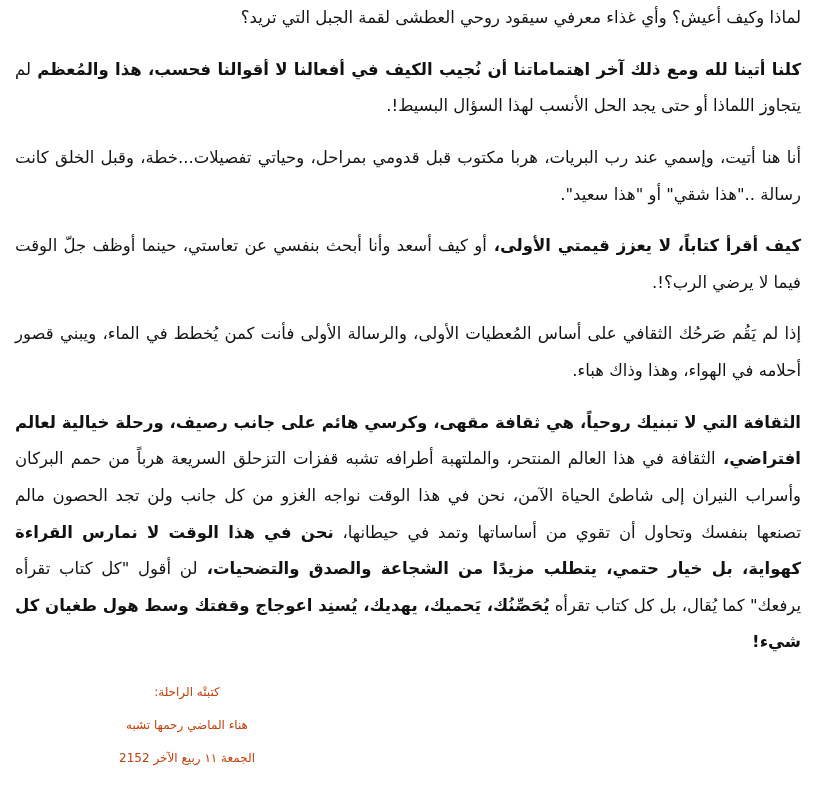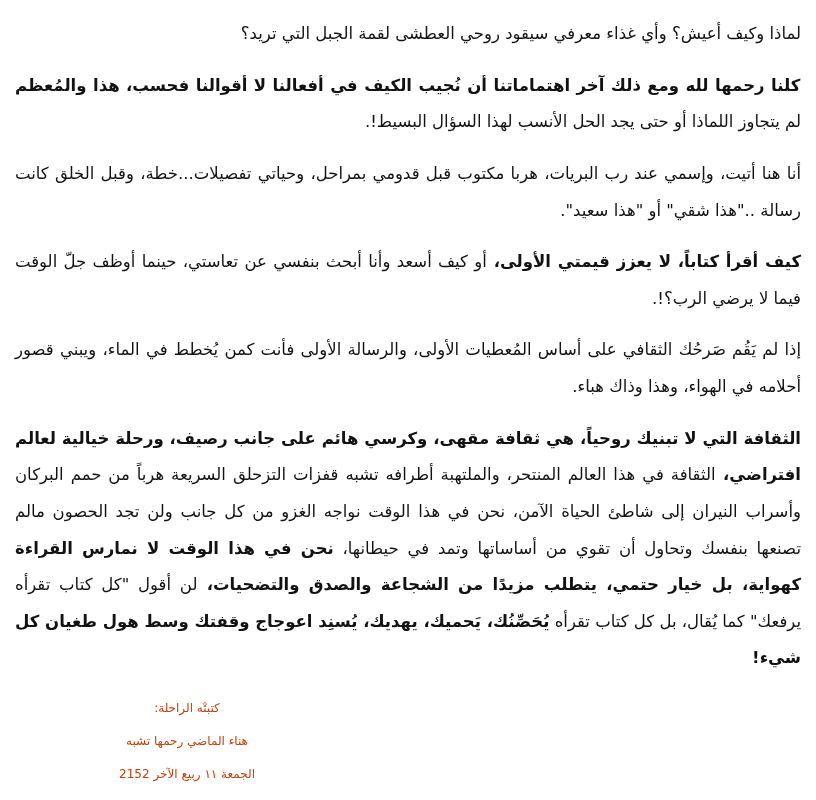--- a/index.html
+++ b/index.html
@@ -9,21 +9,21 @@
   }
   .page {
     position: relative;
     width: 816px;
     height: 800px;
     box-sizing: border-box;
     background: #ffffff;
     color: #121212;
     direction: rtl;
     font-family: "DejaVu Sans", sans-serif;
-    padding: 16px 15px 0 15px;
+    padding: 0 15px 0 15px;
     overflow: hidden;
   }
   .para {
     margin: 0 0 15px 0;
     font-size: 16.5px;
     line-height: 2.22;
     text-align: justify;
     text-justify: inter-word;
   }
   .para .b {
@@ -47,21 +47,21 @@
 </head>
 <body>
 
 <div class="page">
 
   <p class="para">
     <span>لماذا وكيف أعيش؟ وأي غذاء معرفي سيقود روحي العطشى لقمة الجبل التي تريد؟</span>
   </p>
 
   <p class="para">
-    <span class="b">كلنا رحمها لله ومع ذلك آخر اهتماماتنا أن نُجيب الكيف في أفعالنا لا أقوالنا فحسب، هذا والمُعظم </span>
+    <span class="b">كلنا أتينا لله ومع ذلك آخر اهتماماتنا أن نُجيب الكيف في أفعالنا لا أقوالنا فحسب، هذا والمُعظم </span>
     <span>لم يتجاوز اللماذا أو حتى يجد الحل الأنسب لهذا السؤال البسيط!.</span>
   </p>
 
   <p class="para">
     <span>أنا هنا أتيت، وإسمي عند رب البريات، هربا مكتوب قبل قدومي بمراحل، وحياتي تفصيلات...خطة، وقبل الخلق كانت رسالة .."هذا شقي" أو "هذا سعيد".</span>
   </p>
 
   <p class="para">
     <span class="b">كيف أقرأ كتاباً، لا يعزز قيمتي الأولى، </span>
     <span>أو كيف أسعد وأنا أبحث بنفسي عن تعاستي، حينما أوظف جلّ الوقت فيما لا يرضي الرب؟!.</span>

